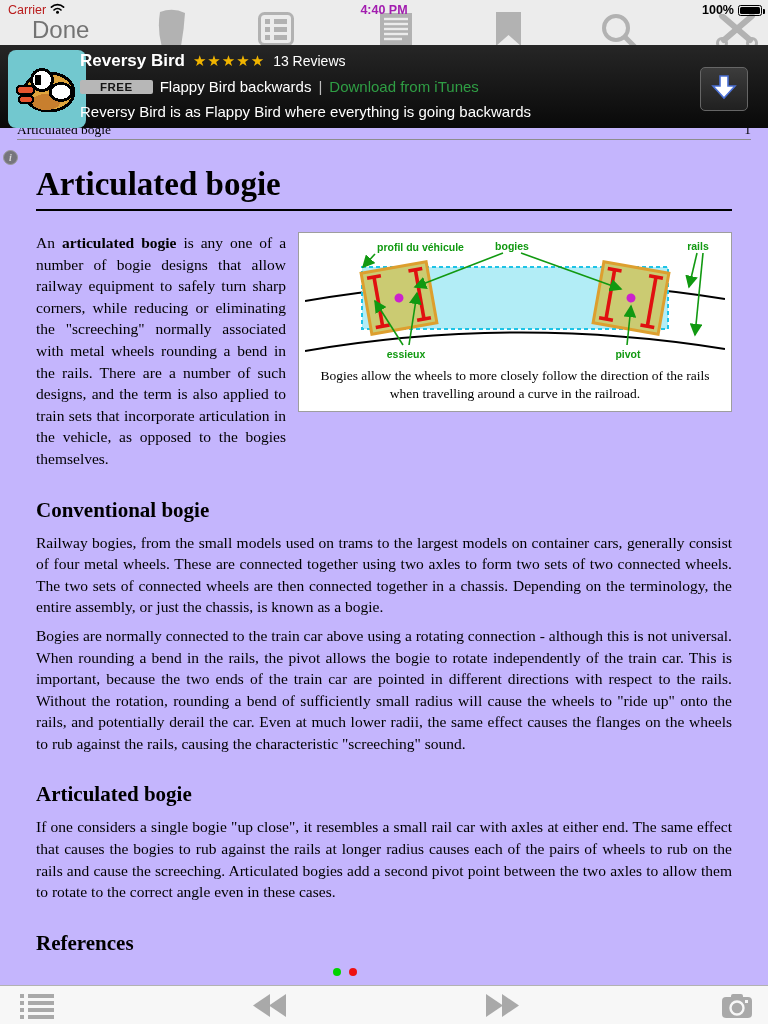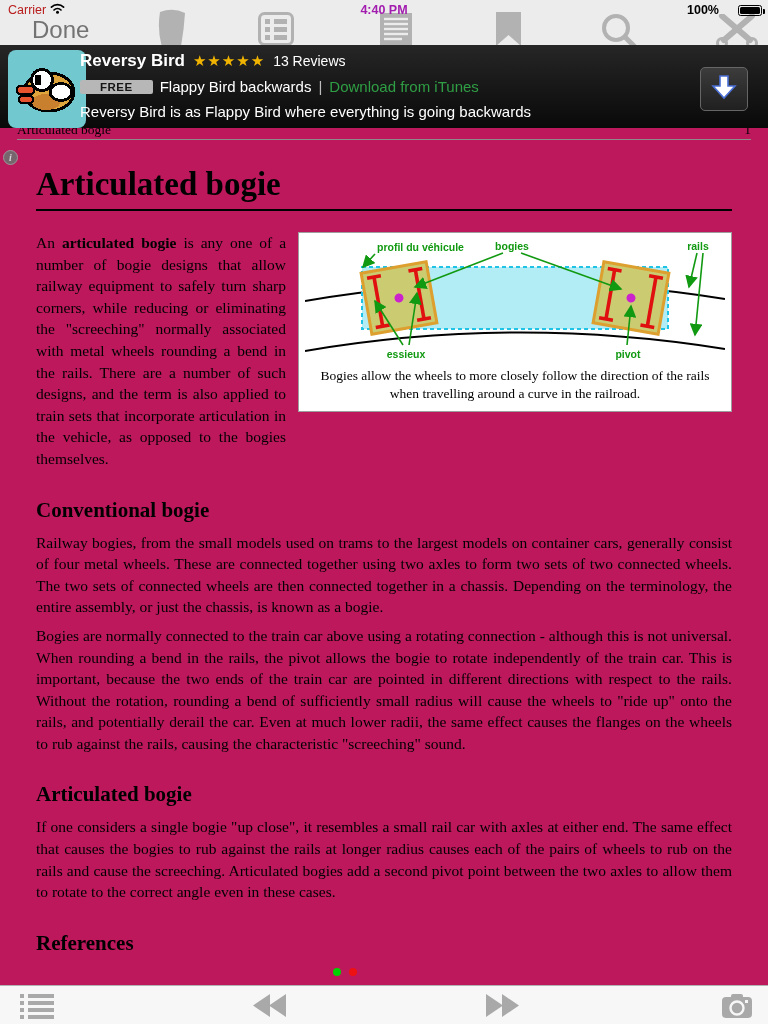--- a/index.html
+++ b/index.html
@@ -6,21 +6,21 @@
   html,body { width:768px; height:1024px; overflow:hidden; background:#fff;
               font-family:"Liberation Sans", sans-serif; }
 
   
   .top-bar { position:absolute; top:0; left:0; width:768px; height:45px;
              background:#ececec; overflow:hidden; z-index:5; }
   .status-left { position:absolute; top:3px; left:8px; font-size:12.5px; color:#b91c1c;
                  display:flex; align-items:center; gap:4px; }
   .status-time { position:absolute; top:3px; left:50%; transform:translateX(-50%);
                  font-size:12.5px; font-weight:bold; color:#a21caf; }
-  .status-right { position:absolute; top:3px; right:6px; display:flex; align-items:center; gap:19px;
+  .status-right { position:absolute; top:3px; right:6px; display:flex; align-items:center; gap:4px;
                   font-size:12.5px; font-weight:bold; color:#000; }
   .battery { width:24px; height:11px; border:1px solid #000; border-radius:2.5px; position:relative; }
   .battery::before { content:""; position:absolute; left:1px; top:1px; right:1px; bottom:1px;
                      background:#000; border-radius:1.5px; }
   .battery::after { content:""; position:absolute; right:-4px; top:3px; width:2.5px; height:5px;
                     background:#000; border-radius:0 1px 1px 0; }
   .done-btn { position:absolute; top:16px; left:32px; font-size:24px; color:#737373; }
   .tb-icon { position:absolute; color:#b2b2b2; }
 
   
@@ -40,21 +40,21 @@
   .free-badge { background:#b7b7b7; color:#151515; font-size:11.5px; font-weight:bold;
                 padding:1px 20px; border-radius:2px; letter-spacing:.5px; }
   .ad-sep { color:#bdbdbd; }
   .ad-link { font-size:15px; }
   .ad-line3 { margin-top:8px; font-size:15px; }
   .dl-btn { position:absolute; right:20px; top:22px; width:48px; height:44px; border-radius:5px;
             background:linear-gradient(#3c3c3c,#202020); border:1px solid #666;
             display:flex; align-items:center; justify-content:center; }
 
   
-  .doc-page { position:absolute; top:128px; left:0; width:768px; height:857px; background:#be185d;
+  .doc-page { position:absolute; top:128px; left:0; width:768px; height:857px; background:#c4b5fd;
               font-family:"Liberation Serif", serif; color:#000; z-index:1; }
   .running-header { margin:0 17px; border-bottom:1px solid #8d8d8d; }
   .rh-clip { height:11px; overflow:hidden; }
   .rh-row { display:flex; justify-content:space-between; font-size:13.5px; line-height:17px; margin-top:-7px; }
   .doc-content { padding:0 36px; }
   .doc-title { font-size:33px; font-weight:bold; margin-top:25px; line-height:38px; }
   .title-rule { border-bottom:2px solid #000; margin-top:6px; }
   .intro-block { margin-top:21px; overflow:hidden; }
   .body-text { font-size:15.5px; line-height:21.6px; text-align:justify; }
   .fig { float:right; width:434px; border:1px solid #9e9e9e; margin-left:12px; margin-bottom:16px;

